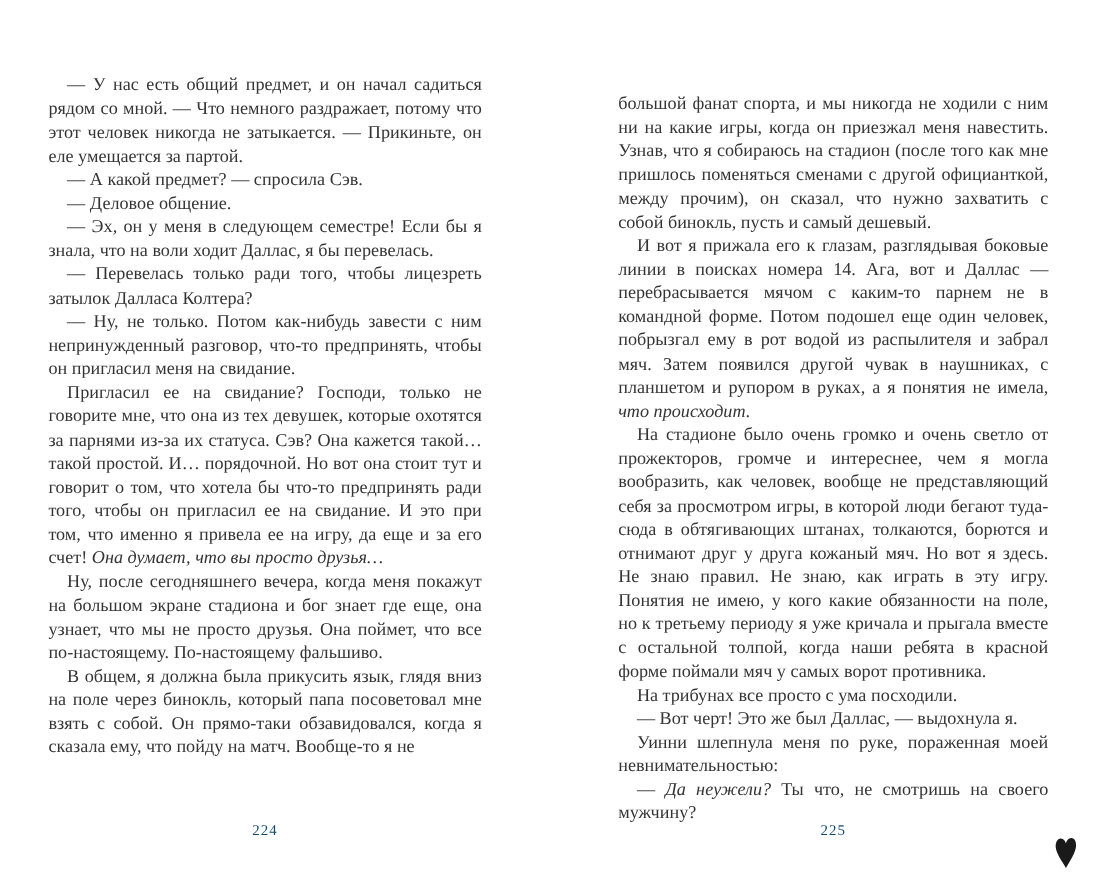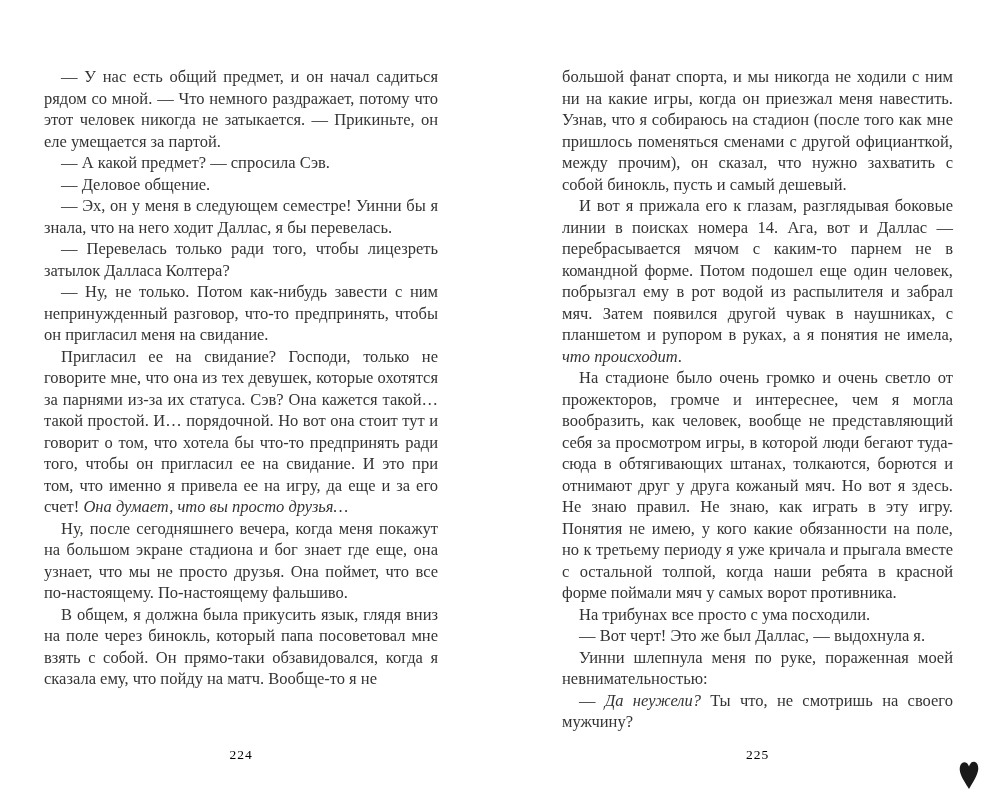--- a/index.html
+++ b/index.html
@@ -26,54 +26,54 @@
     line-height: 21.5px;
     text-align: justify;
   }
   .text-col.left  { left: 44px;  }
   .text-col.right { left: 562px; width: 391px; }
   .text-col p {
     margin: 0;
     padding: 0;
     text-indent: 17px;
   }
-  .text-col p.noindent { text-indent: 0; }
+  .text-col p.noindent { text-indent: 0; margin-top: 17px; }
   .text-col em {
     font-style: italic;
     font-family: "Liberation Serif", "DejaVu Serif", serif;
   }
   .pagenum {
     position: absolute;
     top: 747px;
     width: 394px;
     text-align: center;
     font-size: 13.5px;
     letter-spacing: 1px;
-    color: #000000;
+    color: #0c4a6e;
   }
   .pagenum.left  { left: 44px; }
   .pagenum.right { left: 562px; width: 391px; }
   .heart {
     position: absolute;
     left: 959px;
     top: 760px;
     width: 20px;
     height: 30px;
   }
 </style>
 </head>
 <body>
 
 <div class="spread">
 
   <div class="text-col left">
       <p><span>— У нас есть общий предмет, и он начал садиться рядом со мной. — Что немного раздражает, потому что этот человек никогда не затыкается. — Прикиньте, он еле умещается за партой.</span></p>
       <p><span>— А какой предмет? — спросила Сэв.</span></p>
       <p><span>— Деловое общение.</span></p>
-      <p><span>— Эх, он у меня в следующем семестре! Уинни бы я знала, что на него ходит Даллас, я бы перевелась.</span></p>
+      <p><span>— Эх, он у меня в следующем семестре! Если бы я знала, что на воли ходит Даллас, я бы перевелась.</span></p>
       <p><span>— Перевелась только ради того, чтобы лицезреть затылок Далласа Колтера?</span></p>
       <p><span>— Ну, не только. Потом как-нибудь завести с ним непринужденный разговор, что-то предпринять, чтобы он пригласил меня на свидание.</span></p>
       <p><span>Пригласил ее на свидание? Господи, только не говорите мне, что она из тех девушек, которые охотятся за парнями из-за их статуса. Сэв? Она кажется такой… такой простой. И… порядочной. Но вот она стоит тут и говорит о том, что хотела бы что-то предпринять ради того, чтобы он пригласил ее на свидание. И это при том, что именно я привела ее на игру, да еще и за его счет! </span><em>Она думает, что вы просто друзья…</em></p>
       <p><span>Ну, после сегодняшнего вечера, когда меня покажут на большом экране стадиона и бог знает где еще, она узнает, что мы не просто друзья. Она поймет, что все по-настоящему. По-настоящему фальшиво.</span></p>
       <p><span>В общем, я должна была прикусить язык, глядя вниз на поле через бинокль, который папа посоветовал мне взять с собой. Он прямо-таки обзавидовался, когда я сказала ему, что пойду на матч. Вообще-то я не</span></p>
     </div>
 
   <div class="text-col right">
       <p class="noindent"><span>большой фанат спорта, и мы никогда не ходили с ним ни на какие игры, когда он приезжал меня навестить. Узнав, что я собираюсь на стадион (после того как мне пришлось поменяться сменами с другой официанткой, между прочим), он сказал, что нужно захватить с собой бинокль, пусть и самый дешевый.</span></p>
       <p><span>И вот я прижала его к глазам, разглядывая боковые линии в поисках номера 14. Ага, вот и Даллас — перебрасывается мячом с каким-то парнем не в командной форме. Потом подошел еще один человек, побрызгал ему в рот водой из распылителя и забрал мяч. Затем появился другой чувак в наушниках, с планшетом и рупором в руках, а я понятия не имела, </span><em>что происходит</em><span>.</span></p>

